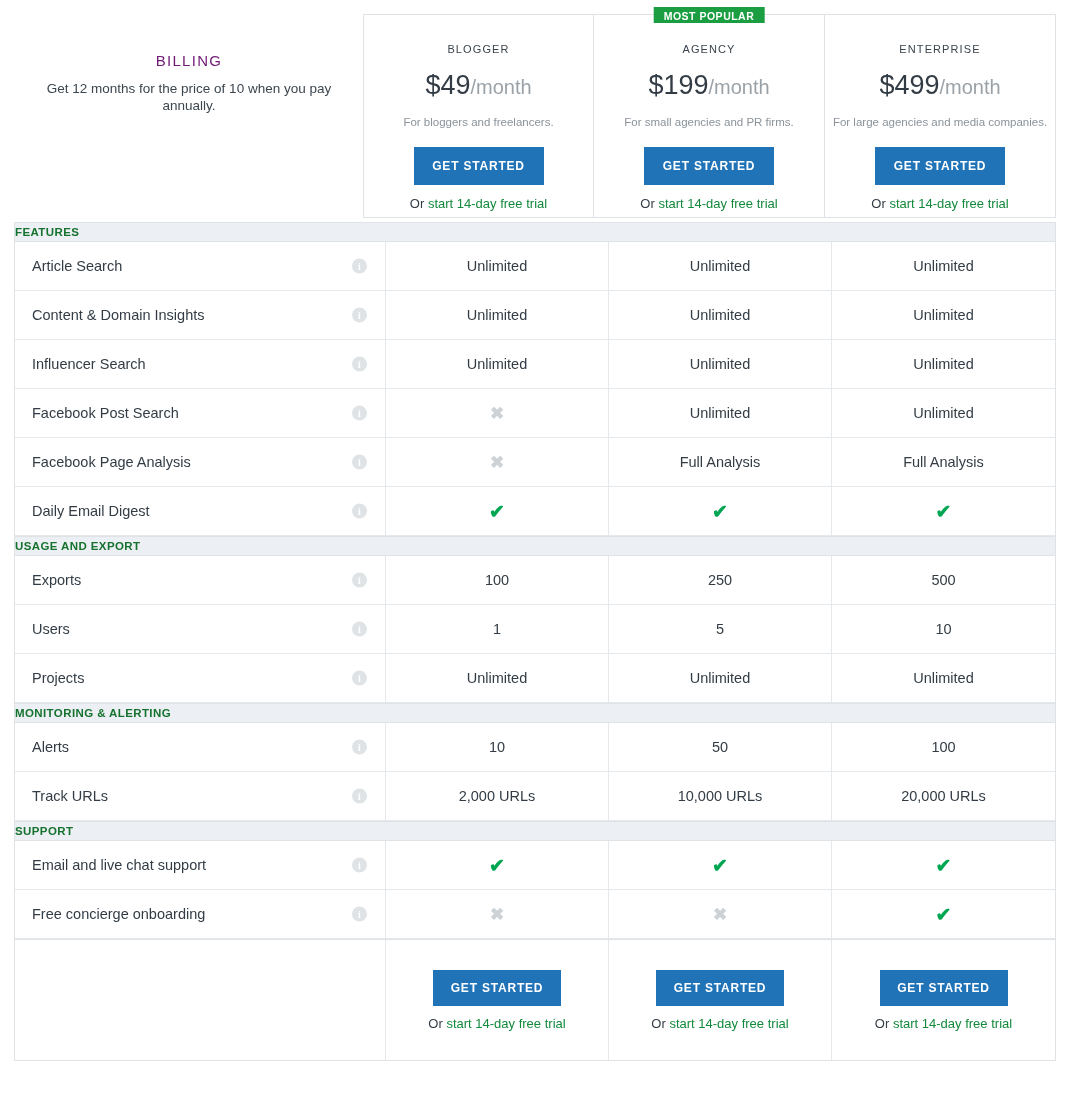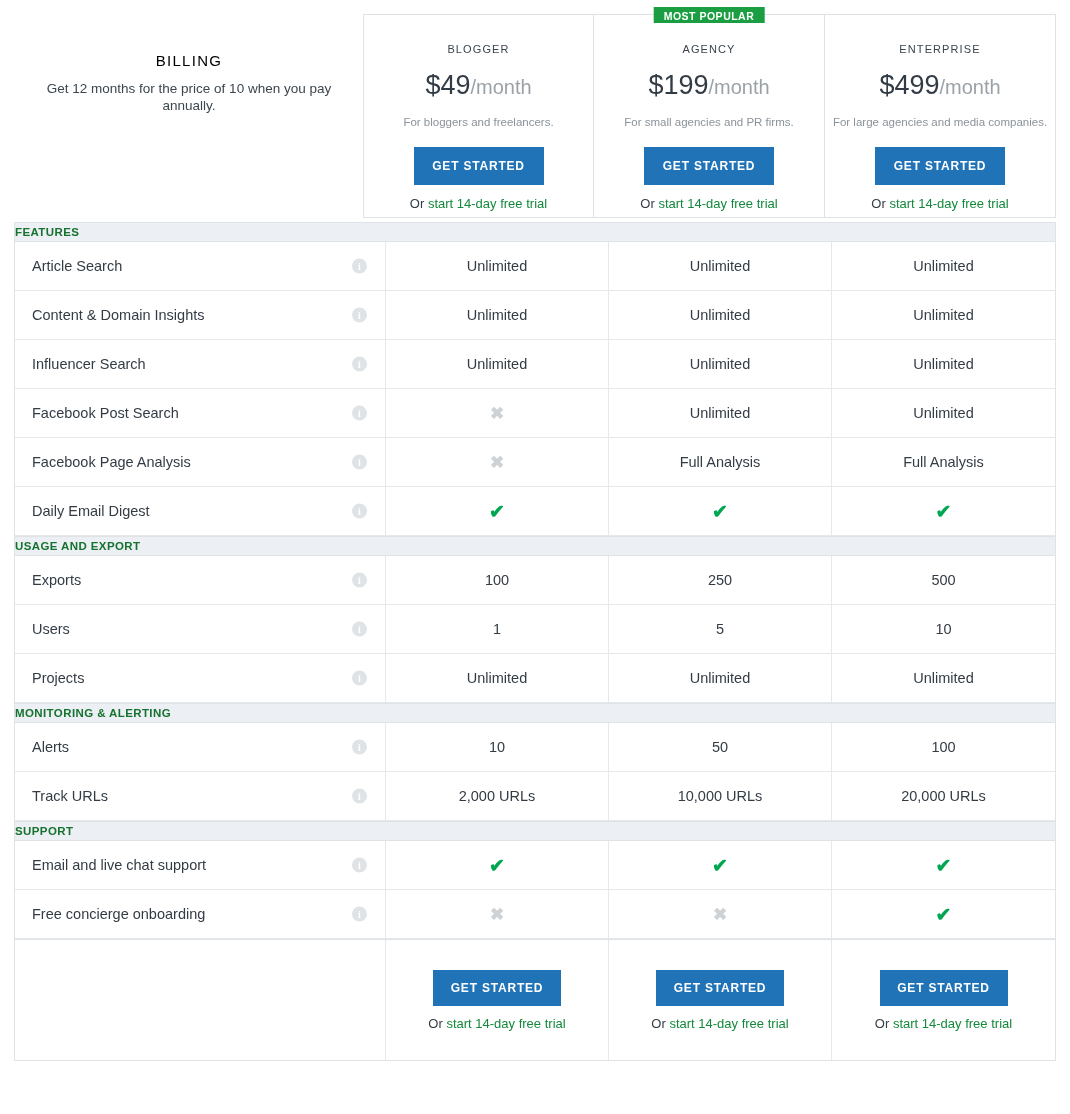--- a/index.html
+++ b/index.html
@@ -13,21 +13,21 @@
   }
   .page { position: relative; width: 1070px; height: 1114px; }
 
   
   .top { position: absolute; left: 0; top: 0; width: 1070px; height: 218px; }
 
   .billing-block {
     position: absolute; left: 14px; top: 52px; width: 350px; text-align: center;
   }
   .billing-title {
-    font-size: 15px; letter-spacing: 1.3px; color: #000000; font-weight: 400;
+    font-size: 15px; letter-spacing: 1.3px; color: #701a75; font-weight: 400;
   }
   .toggle {
     margin: 11px auto 0; width: 174px; height: 29px;
     border: 1px solid #cfd4d8; border-radius: 16px; background: #fff;
     display: flex; align-items: center; padding: 0; position: relative;
   }
   .toggle-opt {
     flex: 1; height: 100%; display: flex; align-items: center; justify-content: center;
     font-size: 11.5px; font-weight: bold; letter-spacing: 0.7px; cursor: pointer;
   }

